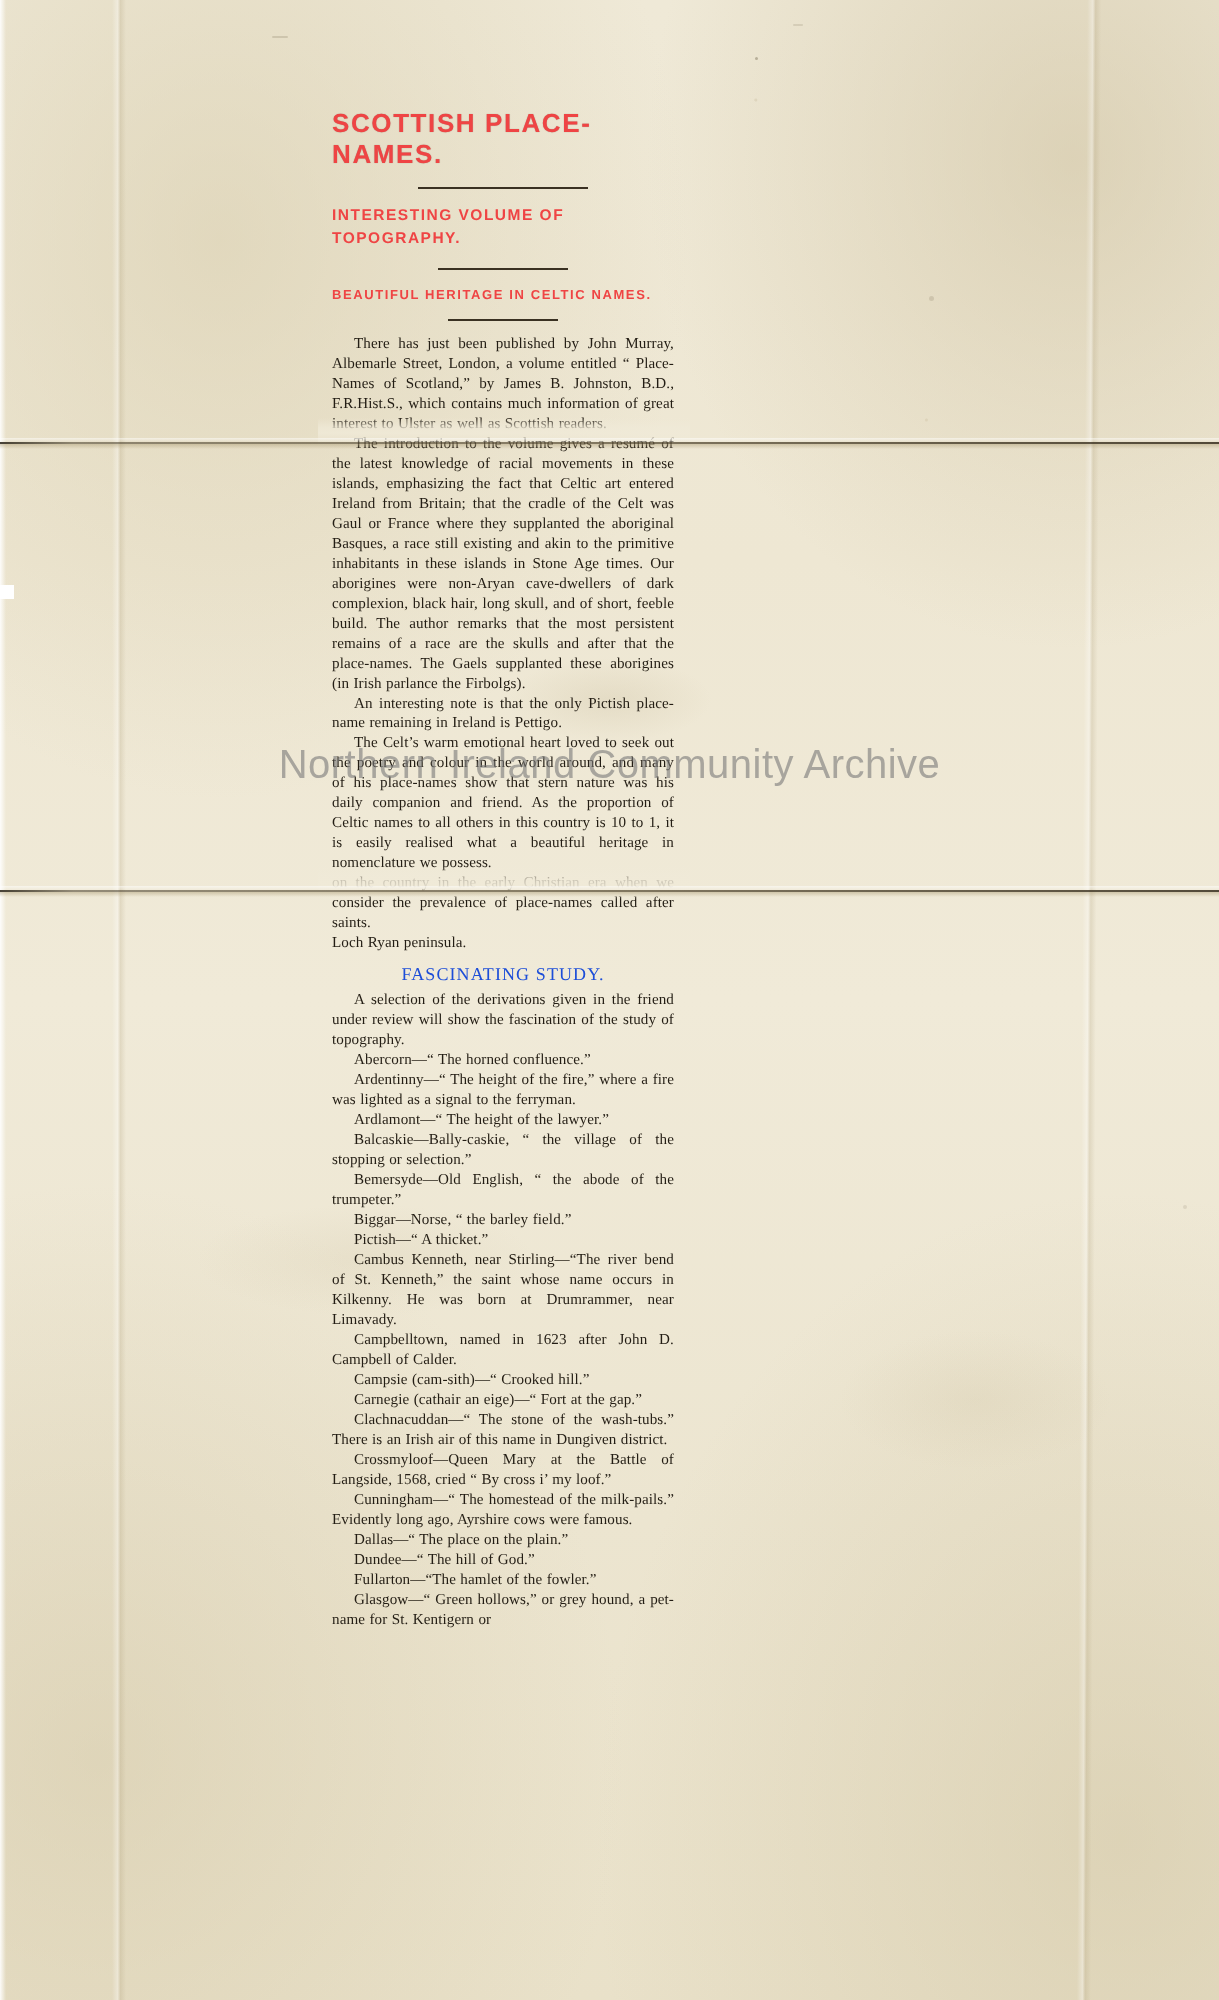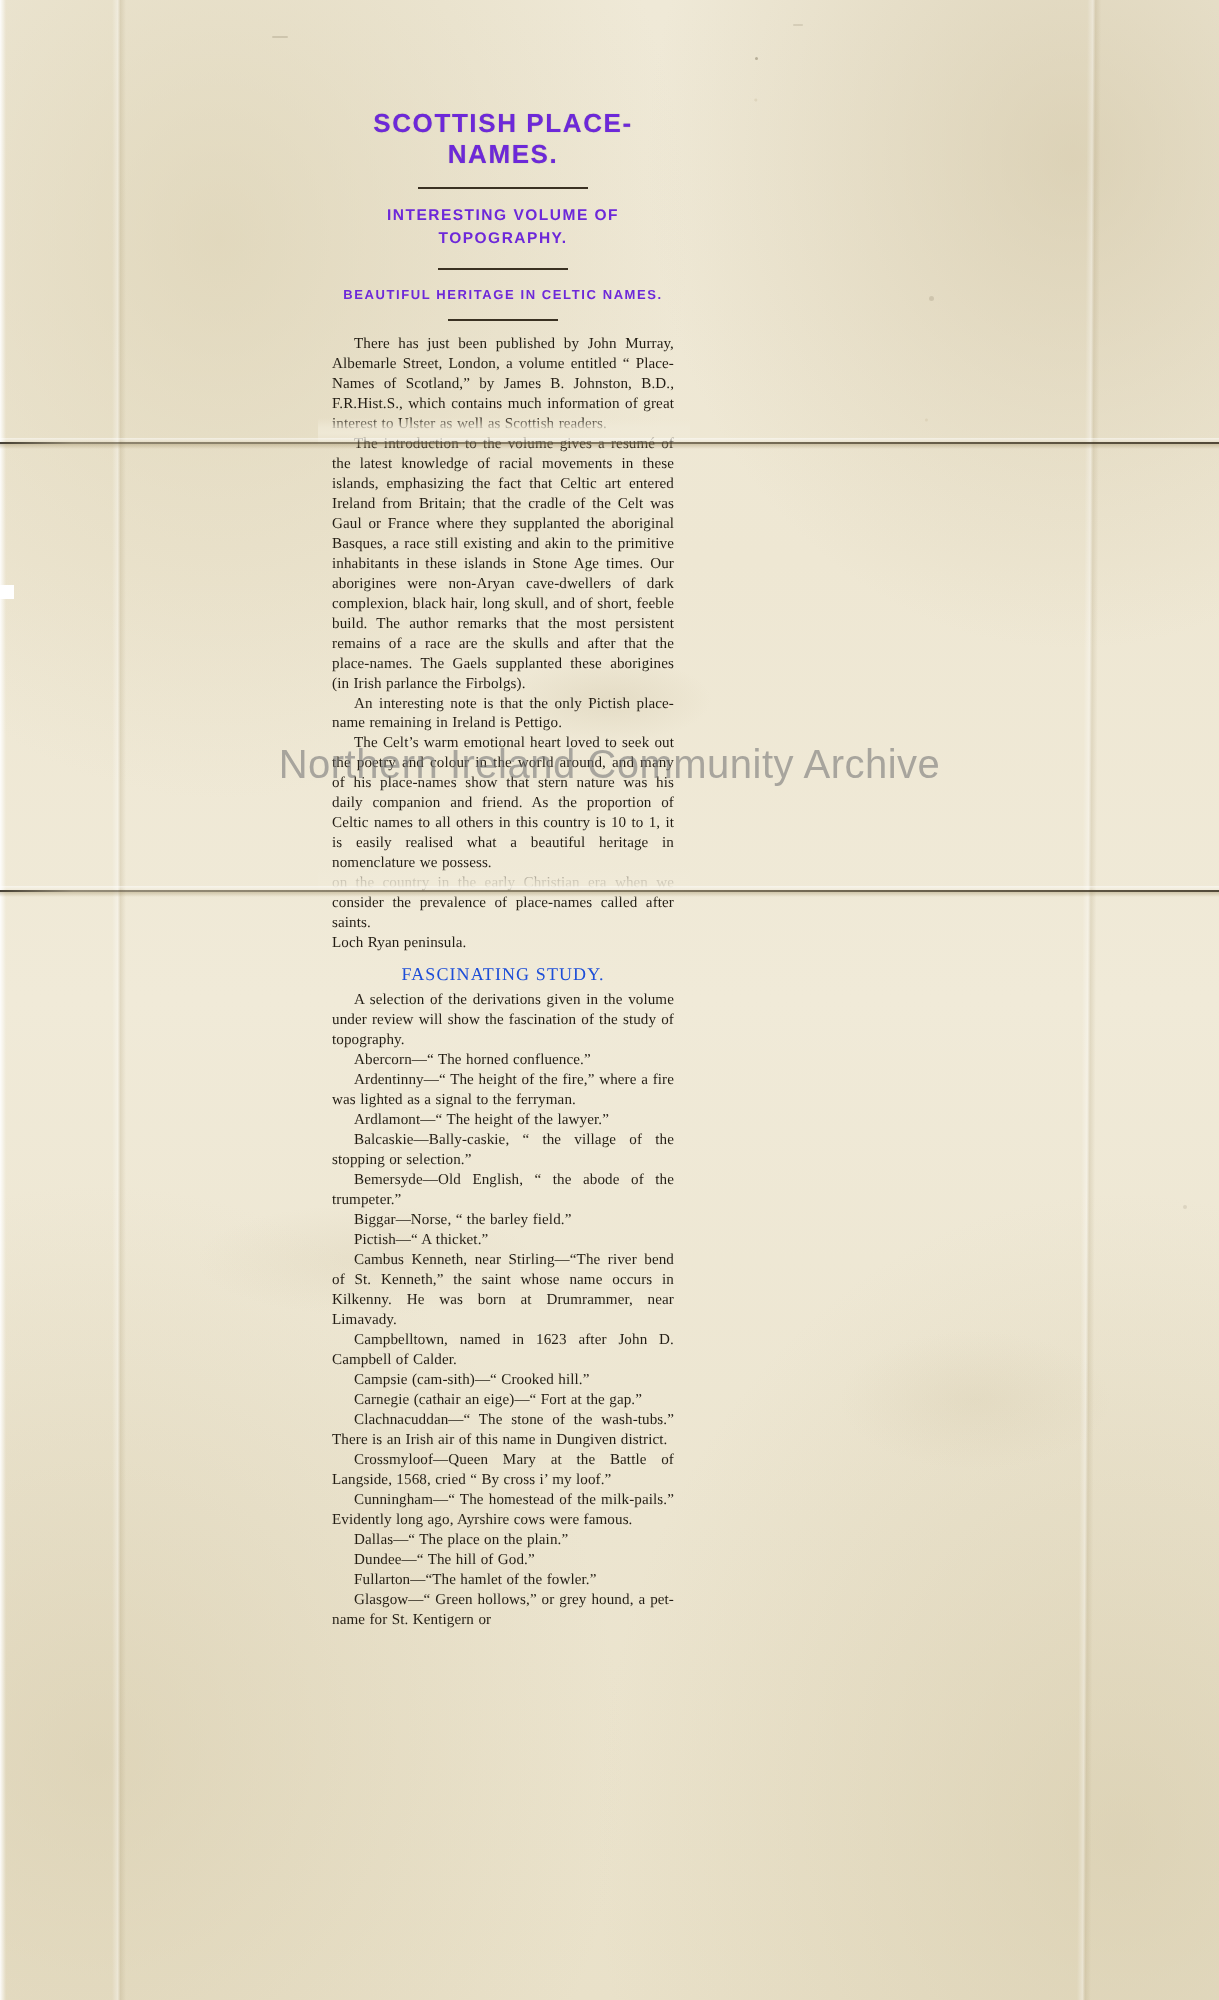--- a/index.html
+++ b/index.html
@@ -97,25 +97,24 @@
     position: absolute;
     left: 332px;
     top: 108px;
     width: 342px;
     color: #231d14;
     
     text-rendering: geometricPrecision;
   }
 
   .headline {
-    text-align: center;
     font-family: "Liberation Sans", sans-serif;
     font-weight: bold;
     letter-spacing: 1.2px;
-    color: #6d28d9;
+    color: #ef4444;
     line-height: 1.18;
   }
   #h-main {
     font-size: 26px;
     letter-spacing: 1.6px;
     margin-bottom: 6px;
     text-shadow: 0 0 1px rgba(40,32,20,0.35);
   }
   #rule1 {
     width: 170px; height: 2px; margin: 18px auto 16px auto;
@@ -227,21 +226,21 @@
   <div class="body-text">
     <p>There has just been published by John Murray, Albemarle Street, London, a volume entitled “ Place-Names of Scotland,” by James B. Johnston, B.D., F.R.Hist.S., which contains much information of great interest to Ulster as well as Scottish readers.</p>
     <p>The introduction to the volume gives a resumé of the latest knowledge of racial movements in these islands, emphasizing the fact that Celtic art entered Ireland from Britain; that the cradle of the Celt was Gaul or France where they supplanted the aboriginal Basques, a race still existing and akin to the primitive inhabitants in these islands in Stone Age times. Our aborigines were non-Aryan cave-dwellers of dark complexion, black hair, long skull, and of short, feeble build. The author remarks that the most persistent remains of a race are the skulls and after that the place-names. The Gaels supplanted these aborigines (in Irish parlance the Firbolgs).</p>
     <p>An interesting note is that the only Pictish place-name remaining in Ireland is Pettigo.</p>
     <p>The Celt’s warm emotional heart loved to seek out the poetry and colour in the world around, and many of his place-names show that stern nature was his daily companion and friend. As the proportion of Celtic names to all others in this country is 10 to 1, it is easily realised what a beautiful heritage in nomenclature we possess.</p>
     <p class="noindent">on the country in the early Christian era when we consider the prevalence of place-names called after saints.</p>
     <p class="noindent">Loch Ryan peninsula.</p>
 
     <div id="section-head">FASCINATING STUDY.</div>
 
-    <p>A selection of the derivations given in the volume under review will show the fascination of the study of topography.</p>
+    <p>A selection of the derivations given in the friend under review will show the fascination of the study of topography.</p>
 
     <p>Abercorn—“ The horned confluence.”</p>
     <p>Ardentinny—“ The height of the fire,” where a fire was lighted as a signal to the ferryman.</p>
     <p>Ardlamont—“ The height of the lawyer.”</p>
     <p>Balcaskie—Bally-caskie, “ the village of the stopping or selection.”</p>
     <p>Bemersyde—Old English, “ the abode of the trumpeter.”</p>
     <p>Biggar—Norse, “ the barley field.”</p>
     <p>Pictish—“ A thicket.”</p>
     <p>Cambus Kenneth, near Stirling—“The river bend of St. Kenneth,” the saint whose name occurs in Kilkenny. He was born at Drumrammer, near Limavady.</p>
     <p>Campbelltown, named in 1623 after John D. Campbell of Calder.</p>

